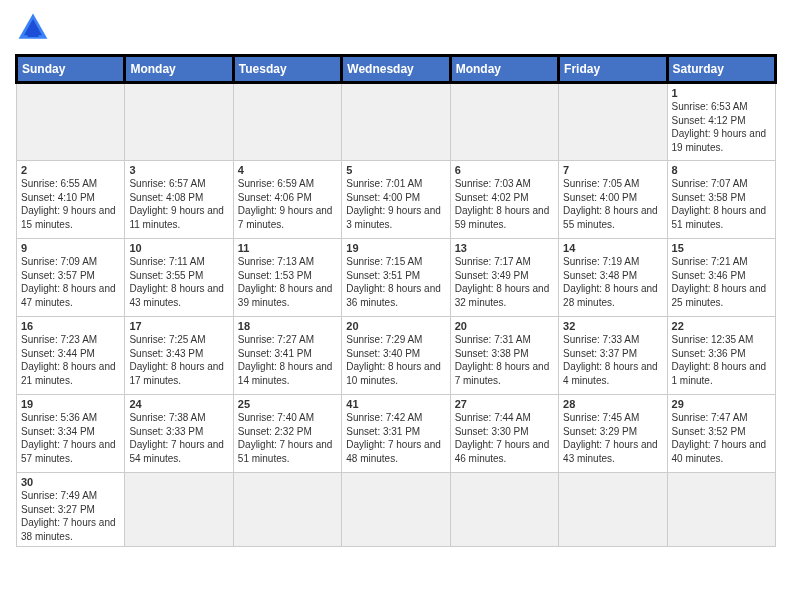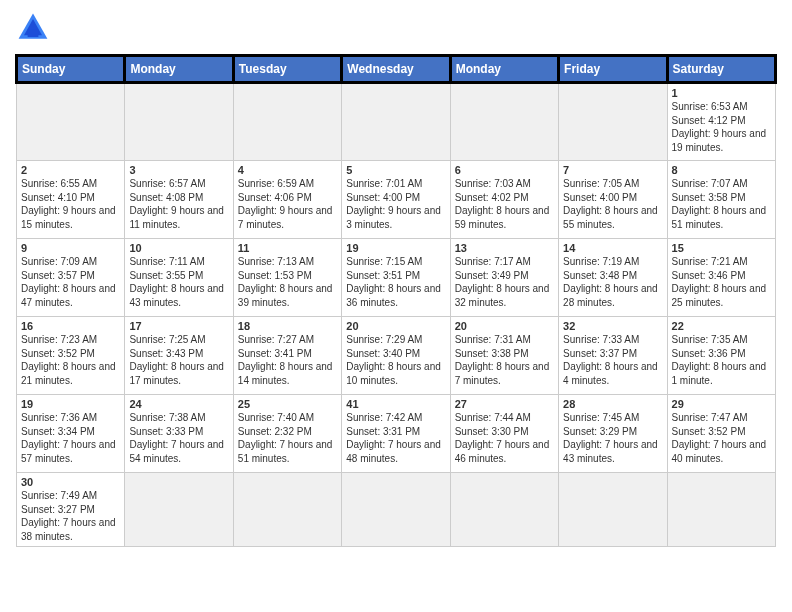--- a/index.html
+++ b/index.html
@@ -240,21 +240,21 @@
             <div class="day-info">Sunrise: 7:21 AM
 Sunset: 3:46 PM
 Daylight: 8 hours
 and 25 minutes.</div>
           </td>
         </tr>
         <tr>
           <td>
             <span class="day-num">16</span>
             <div class="day-info">Sunrise: 7:23 AM
-Sunset: 3:52 PM
+Sunset: 3:44 PM
 Daylight: 8 hours
 and 21 minutes.</div>
           </td>
           <td>
             <span class="day-num">17</span>
             <div class="day-info">Sunrise: 7:25 AM
 Sunset: 3:43 PM
 Daylight: 8 hours
 and 17 minutes.</div>
           </td>
@@ -281,30 +281,30 @@
           </td>
           <td>
             <span class="day-num">32</span>
             <div class="day-info">Sunrise: 7:33 AM
 Sunset: 3:37 PM
 Daylight: 8 hours
 and 4 minutes.</div>
           </td>
           <td>
             <span class="day-num">22</span>
-            <div class="day-info">Sunrise: 7:35 AM
+            <div class="day-info">Sunrise: 12:35 AM
 Sunset: 3:36 PM
 Daylight: 8 hours
 and 1 minute.</div>
           </td>
         </tr>
         <tr>
           <td>
             <span class="day-num">19</span>
-            <div class="day-info">Sunrise: 7:36 AM
+            <div class="day-info">Sunrise: 5:36 AM
 Sunset: 3:34 PM
 Daylight: 7 hours
 and 57 minutes.</div>
           </td>
           <td>
             <span class="day-num">24</span>
             <div class="day-info">Sunrise: 7:38 AM
 Sunset: 3:33 PM
 Daylight: 7 hours
 and 54 minutes.</div>

